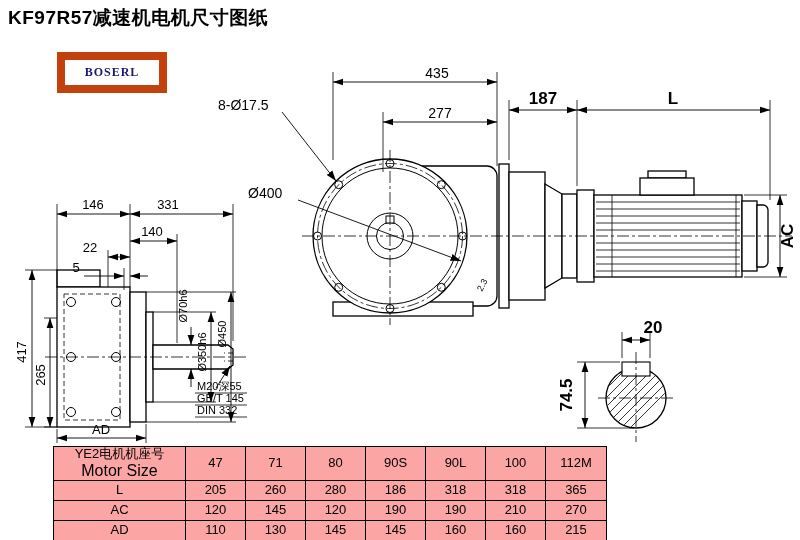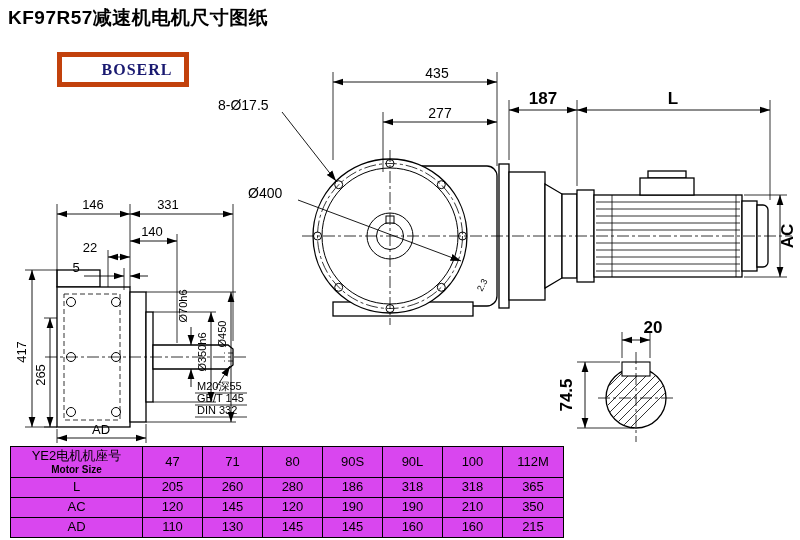--- a/index.html
+++ b/index.html
@@ -1,42 +1,42 @@
 <!DOCTYPE html>
 <html><head>
 <meta charset="utf-8">
 <style>
   html,body{margin:0;padding:0;}
   body{width:800px;height:540px;position:relative;background:#fff;overflow:hidden;
        font-family:"Liberation Sans",sans-serif;color:#000;}
   .abs{position:absolute;}
   #title{left:8px;top:5px;font-size:19px;font-weight:bold;letter-spacing:0.5px;}
-  #logo{left:57px;top:52px;width:94px;height:25px;border:5px solid #c2410c;
+  #logo{left:57px;top:52px;width:94px;height:25px;border:8px solid #c2410c;
         display:flex;align-items:center;justify-content:center;
-        font-family:"Liberation Serif",serif;font-weight:bold;font-size:16px;
-        letter-spacing:1px;color:#191970;background:#fff;padding-left:28px;}
+        font-family:"Liberation Serif",serif;font-weight:bold;font-size:12px;
+        letter-spacing:1px;color:#191970;background:#fff;}
   #drawing{left:0;top:0;}
   svg .ol{fill:#fff;stroke:#000;stroke-width:1.3px;}
   svg .ol2{fill:none;stroke:#000;stroke-width:1px;}
   svg .thin{fill:none;stroke:#000;stroke-width:0.8px;}
   svg .cl{fill:none;stroke:#000;stroke-width:0.8px;stroke-dasharray:12 3 3 3;}
   svg .dsh{fill:none;stroke:#000;stroke-width:0.8px;stroke-dasharray:5 3;}
   svg .dim{fill:none;stroke:#000;stroke-width:0.9px;}
   svg text{fill:#000;font-family:"Liberation Sans",sans-serif;}
   svg text.d{font-size:14px;}
   svg text.d13{font-size:13px;}
   svg text.big{font-size:17px;font-weight:bold;}
   svg text.sm{font-size:11px;}
   svg text.tiny{font-size:9px;}
   #tablewrap{left:10px;top:446px;}
-  table{border-collapse:collapse;table-layout:fixed;background:#d946ef;}
+  table{border-collapse:collapse;table-layout:fixed;background:#fca5a5;margin-left:43px;}
   td{border:1px solid #000;text-align:center;vertical-align:middle;
      font-size:13px;padding:0;height:19px;line-height:1.15;}
   tr.hdr td{height:30px;}
-  td .en{font-size:10px;font-weight:bold;}
+  td .en{font-size:16px;}
 </style>
 </head>
 <body>
 
 <div id="title" class="abs">KF97R57减速机电机尺寸图纸</div>
 <div id="logo" class="abs">BOSERL</div>
 
 <svg id="drawing" class="abs" width="800" height="540" viewBox="0 0 800 540">
   <defs>
     <marker id="arr" viewBox="0 0 10 8" markerWidth="11" markerHeight="9" refX="9.5" refY="4" orient="auto-start-reverse" markerUnits="userSpaceOnUse">
@@ -215,21 +215,21 @@
       <td>365</td>
     </tr>
     <tr>
       <td>AC</td>
       <td>120</td>
       <td>145</td>
       <td>120</td>
       <td>190</td>
       <td>190</td>
       <td>210</td>
-      <td>350</td>
+      <td>270</td>
     </tr>
     <tr>
       <td>AD</td>
       <td>110</td>
       <td>130</td>
       <td>145</td>
       <td>145</td>
       <td>160</td>
       <td>160</td>
       <td>215</td>

